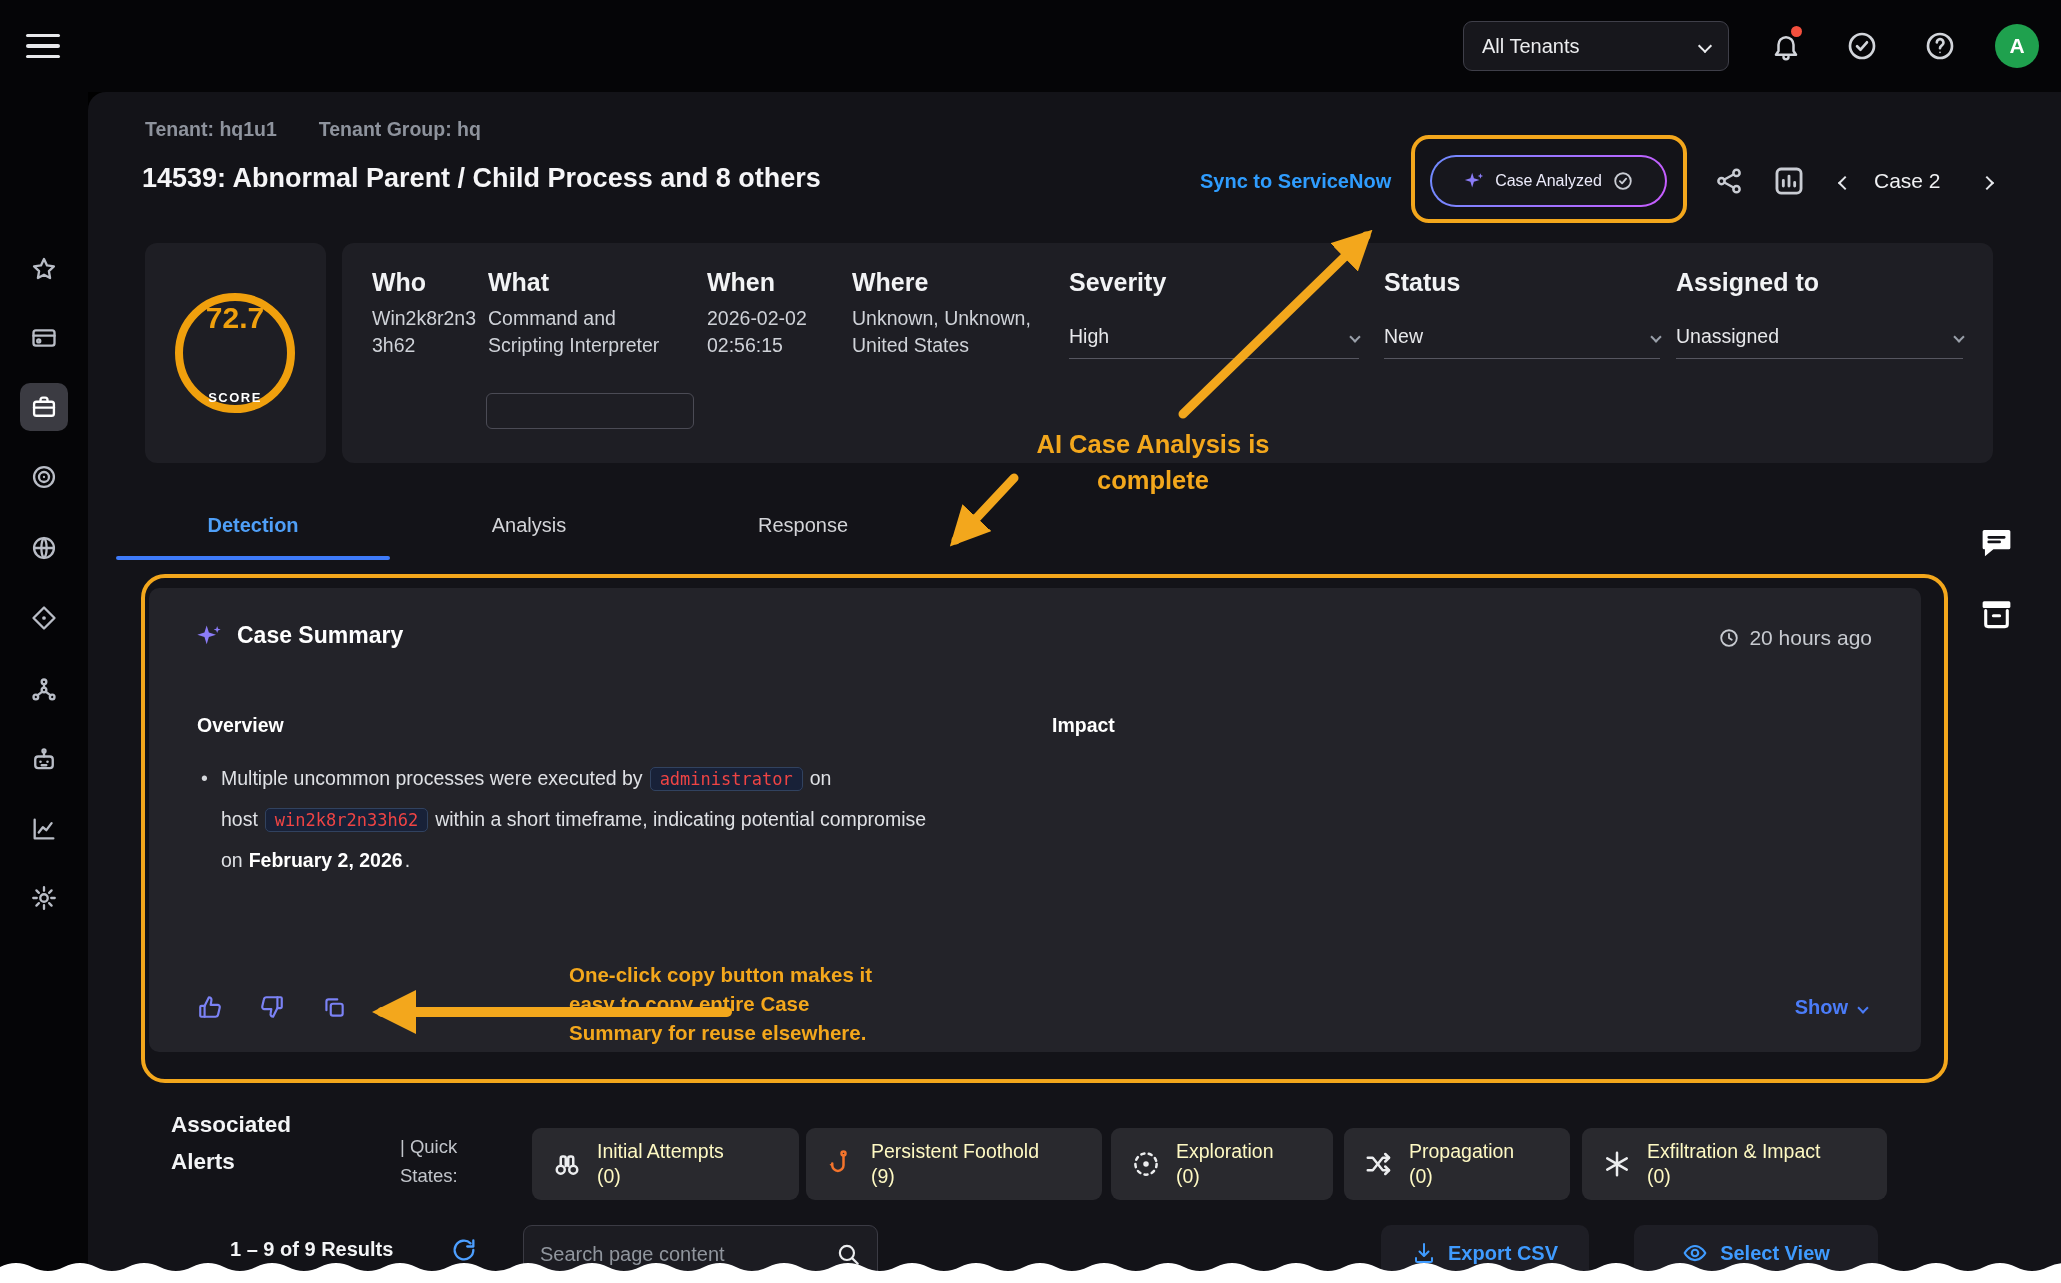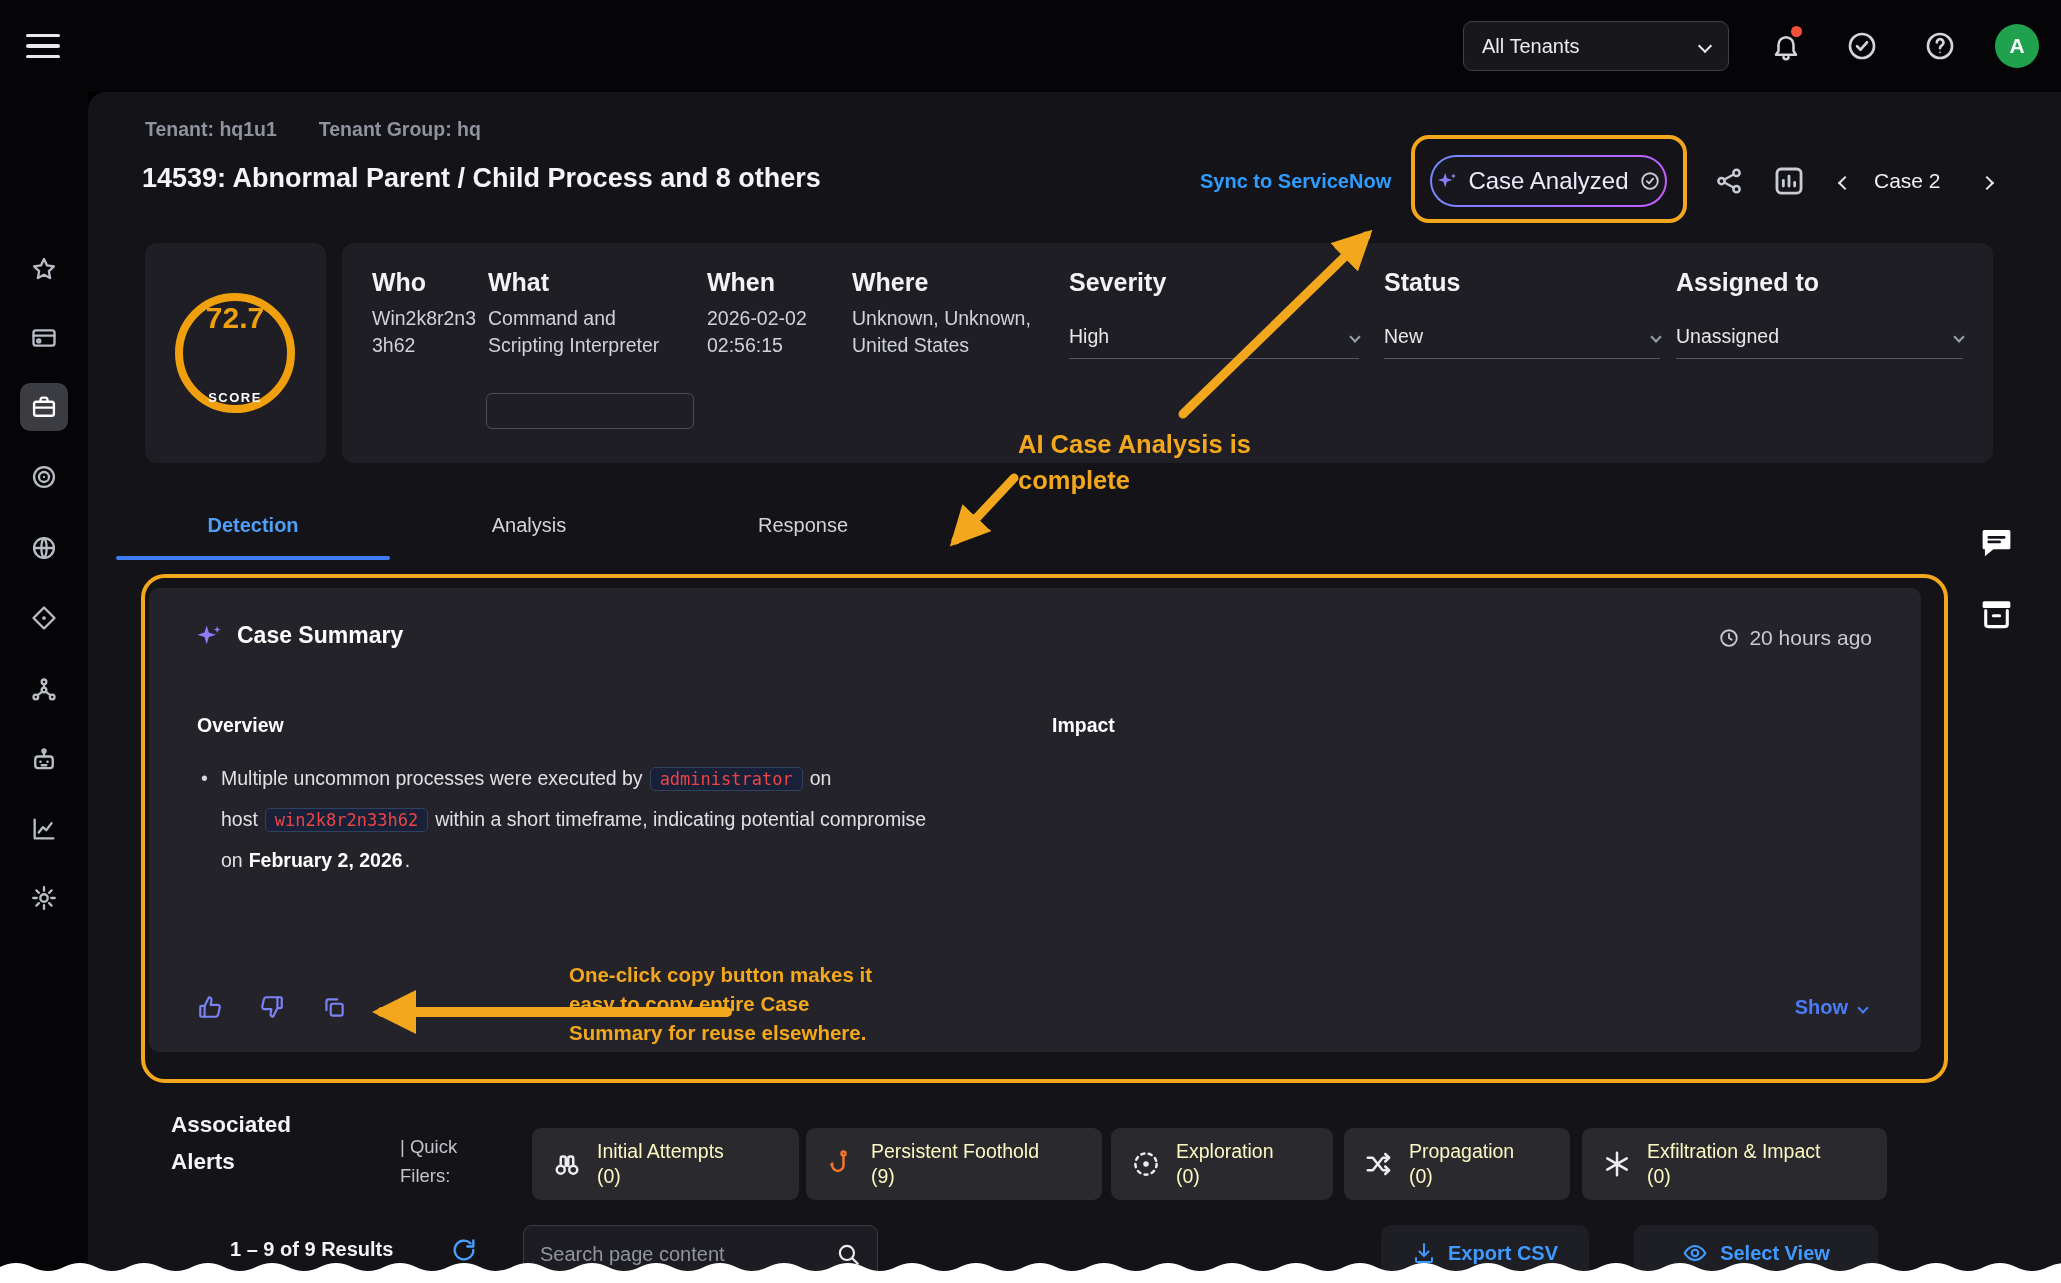--- a/index.html
+++ b/index.html
@@ -36,21 +36,21 @@
   .side-item svg{width:28px;height:28px}
 
   
   .main-bg{left:88px;top:92px;width:1973px;height:1191px;background:#131318;border-radius:18px 0 0 0;z-index:1}
 
   .tenant-line{left:145px;top:118px;z-index:2;display:flex;gap:42px;font-size:19.5px;font-weight:600;color:#8e939d}
   .page-title{left:142px;top:163px;z-index:2;font-size:27px;font-weight:700;color:#f5f5f7}
   .sync-link{left:1200px;top:170px;z-index:2;font-size:20px;font-weight:600;color:#2f9dff;cursor:pointer}
   .case-analyzed{left:1430px;top:155px;width:237px;height:52px;z-index:2;border-radius:999px;cursor:pointer;
     border:2px solid transparent;background:linear-gradient(#17171d,#17171d) padding-box,linear-gradient(110deg,#6f8bff,#c95cff) border-box;
-    display:flex;align-items:center;justify-content:center;gap:10px;color:#ecebfa;font-size:24px}
+    display:flex;align-items:center;justify-content:center;gap:10px;color:#ecebfa;font-size:16px}
   .case-analyzed .spark{color:#8b7cf7}
   .hdr-ic{z-index:2;color:#c9ccd3;cursor:pointer}
   .case-nav-label{left:1874px;top:169px;z-index:2;font-size:21px;color:#f0f1f3}
 
   
   .score-card{left:145px;top:243px;width:181px;height:220px;background:#1e1e24;border-radius:12px;z-index:2}
   .score-ring{position:absolute;left:30px;top:50px;width:120px;height:120px;border-radius:50%;border:8px solid #f0a00d;
     display:flex;flex-direction:column;align-items:center;justify-content:space-between}
   .score-num{font-size:30px;font-weight:700;color:#f0a00d}
   .score-lbl{font-size:13px;font-weight:700;letter-spacing:1.5px;color:#fff;margin-top:2px}
@@ -367,21 +367,21 @@
     </button>
   </div>
 
   <div class="cs-show">
     <span>Show</span>
     <span class="chev small"></span>
   </div>
 </section>
 
 <div class="abs aa-title">Associated Alerts</div>
-<div class="abs aa-quick">| Quick Filers:</div>
+<div class="abs aa-quick">| Quick States:</div>
 
 <div class="chip" style="left:532px;width:267px">
   <svg class="ic" viewBox="0 0 24 24" style="color:#ecedef">
       <circle cx="7" cy="16.5" r="3.2"></circle>
       <circle cx="17" cy="16.5" r="3.2"></circle>
       <path d="M7 13.3V7.5A1.5 1.5 0 018.5 6h1A1.5 1.5 0 0111 7.5v6M17 13.3V7.5A1.5 1.5 0 0015.5 6h-1A1.5 1.5 0 0013 7.5v6M11 10h2"></path>
     </svg>
   <div class="txt">
       <div>Initial Attempts</div>
       <div>(0)</div>
@@ -457,21 +457,21 @@
   <svg class="ic" width="26" height="26" viewBox="0 0 24 24">
       <path d="M2.5 12S6 5.5 12 5.5 21.5 12 21.5 12 18 18.5 12 18.5 2.5 12 2.5 12z"></path>
       <circle cx="12" cy="12" r="3"></circle>
     </svg>
   <span>Select View</span>
 </button>
 
 <div class="abs annot-box" style="left:1411px;top:135px;width:276px;height:88px;border-radius:18px"></div>
 <div class="abs annot-box" style="left:141px;top:574px;width:1807px;height:509px;border-radius:24px"></div>
 
-<div class="abs annot-text" style="left:1018px;top:426px;width:270px;font-size:25.5px;line-height:36px">AI Case Analysis is complete</div>
+<div class="abs annot-text" style="left:1018px;top:426px;width:270px;text-align:center;font-size:25.5px;line-height:36px">AI Case Analysis is complete</div>
 <div class="abs annot-text" style="left:569px;top:960px;width:312px;font-size:20.5px;line-height:29px">One-click copy button makes it easy to copy entire Case Summary for reuse elsewhere.</div>
 
 <svg id="annot-svg">
   <defs>
     <marker id="ah" markerWidth="4.4" markerHeight="4.4" refX="3.4" refY="2.2" orient="auto">
       <path d="M0 0L4.4 2.2L0 4.4z" fill="#F3A71C"></path>
     </marker>
   </defs>
   <line x1="1183" y1="414" x2="1366" y2="236" stroke="#F3A71C" stroke-width="9" stroke-linecap="round" marker-end="url(#ah)"></line>
   <line x1="1014" y1="478" x2="956" y2="540" stroke="#F3A71C" stroke-width="9" stroke-linecap="round" marker-end="url(#ah)"></line>

